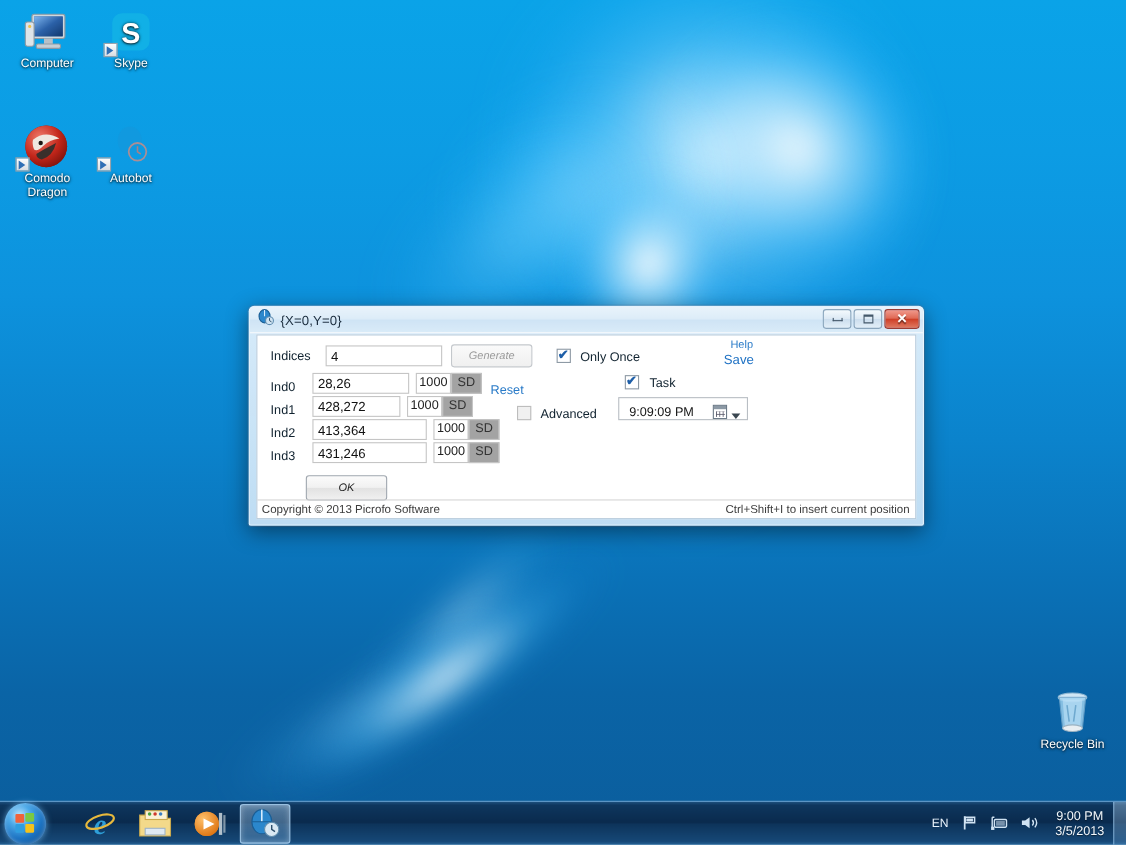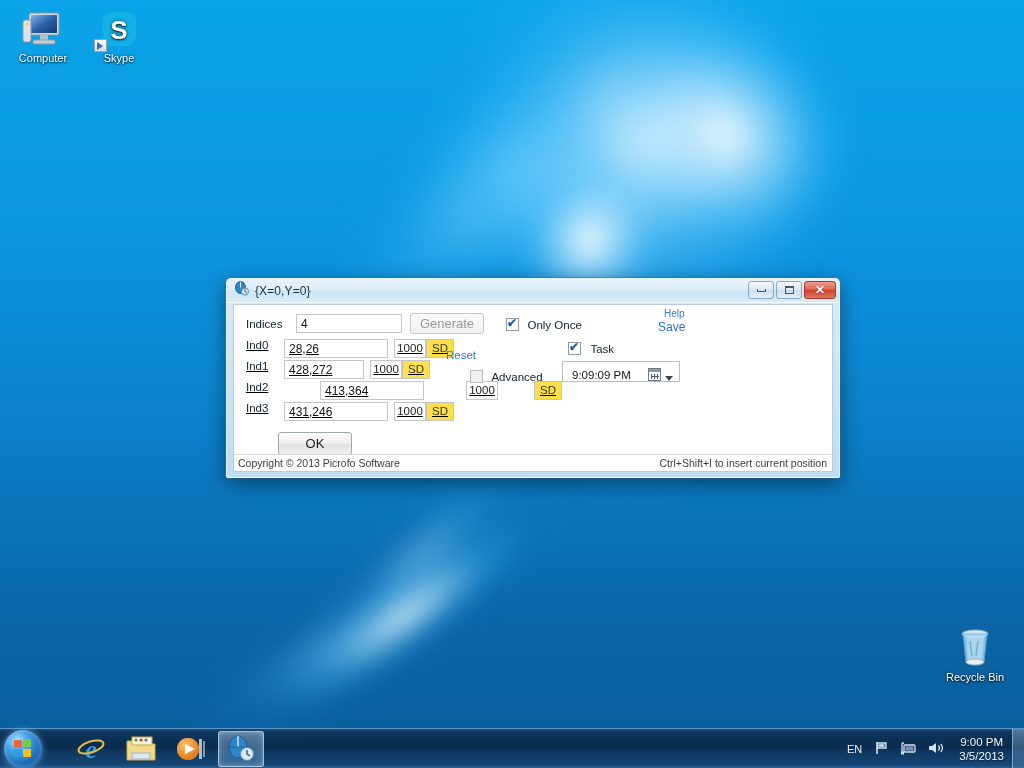--- a/index.html
+++ b/index.html
@@ -130,45 +130,45 @@
     background: #fff; border: 1px solid #b7cbdc;
   }
 
   .lbl { font-size: 11.5px; color: #10222f; }
   .tb {
     border: 1px solid #c5c5c5; background: #fff; font-size: 12px;
     color: #111; padding: 1px 4px; height: 19px; line-height: 17px;
     font-family: "Liberation Sans", sans-serif; outline: none;
   }
   .btn {
-    border: 1px solid #9fa6ae; border-radius: 3px; font-size: 13px;
+    border: 1px solid #9fa6ae; border-radius: 3px; font-size: 10px;
     color: #1b1b1b; height: 21px;
     background: linear-gradient(180deg,#fbfbfb 0%,#f1f1f1 48%,#e2e2e2 52%,#f0f0f0 100%);
-    cursor: default; font-family:"Liberation Sans", sans-serif;
+    cursor: default; font-family:"Liberation Sans", sans-serif;font-style:italic;
   }
   .btn.disabled { color: #9a9a9a; border-color: #c4c8cc;
     background: linear-gradient(180deg,#fafafa,#f0f0f0); }
   .link { color: #2a7bc8; font-size: 11.5px; cursor: pointer; }
   .link.save { color: #1f72c4; font-size: 12px; }
   .link.help { color: #2a7bc8; font-size: 10px; }
 
   .cbx { width: 13px; height: 13px; border: 1px solid #8e9aa5; background: #fff;
          display:inline-block; position: relative; vertical-align: -2px; }
   .cbx.checked::after {
     content:"✔"; position:absolute; left:0px; top:-3px; font-size:12px;
     color:#1f5fa8; font-weight:bold;
   }
   .cbx.dis { background:#f0f0f0; border-color:#bdbdbd; }
 
-  .row { position: absolute; display: flex; align-items: flex-start; text-decoration: underline; }
+  .row { position: absolute; display: flex; align-items: flex-end; }
   .smallbox {
     border: 1px solid #c5c5c5; background:#fff; font-size: 11.5px; color: #222;
     height: 19px; line-height: 17px; text-align: center;
   }
-  .sd { background: #fde047; color:#333; }
+  .sd { background: #a3a3a3; color:#333; }
 
   .footer { position:absolute; left:0; right:0; bottom:0; height: 17px;
             border-top: 1px solid #d6d6d6; font-size: 10.5px; color: #3d3d3d; }
 
   .timebox { position:absolute; border:1px solid #b9bec4; background:#fff;
              height:21px; display:flex; align-items:flex-end; }
   .cal-ico { width:13px; height:13px; border:1px solid #6d7b88; background:#fff;
              position:relative; }
   .cal-ico::before{content:"";position:absolute;left:0;top:0;right:0;height:3px;background:#8c99a5;}
   .cal-ico::after{content:"";position:absolute;left:2px;top:5px;width:8px;height:5px;
@@ -257,21 +257,52 @@
     <div class="glyph" style="position:relative;">
       <svg width="42" height="42" viewBox="0 0 42 42">
         <rect x="4" y="2" width="34" height="34" rx="9" fill="#11b0e6"></rect>
         <text x="21" y="29" font-family="Liberation Sans, sans-serif" font-size="26" font-weight="bold" fill="#ffffff" text-anchor="middle">S</text>
       </svg>
       <span class="shortcut-arrow"></span>
     </div>
     <div>Skype</div>
   </div>
 
-
+  <div class="dicon" style="left:4px; top:110px;">
+    <div class="glyph" style="position:relative;">
+      <svg width="44" height="44" viewBox="0 0 44 44">
+        <circle cx="21" cy="21" r="19" fill="#8e1a12"></circle>
+        <circle cx="21" cy="21" r="19" fill="url(#g2)"></circle>
+        <defs>
+            <radialGradient id="g2" cx=".35" cy=".3" r=".85">
+          <stop offset="0" stop-color="#f07a6a"></stop>
+              <stop offset=".55" stop-color="#c3261a"></stop>
+          <stop offset="1" stop-color="#6d0f09"></stop>
+            </radialGradient>
+          </defs>
+        <path d="M9 15 Q20 6 33 14 Q24 15 18 21 Q13 26 10 24 Q8 19 9 15Z" fill="#efe7df"></path>
+        <path d="M12 28 Q20 23 30 18 Q27 30 17 33 Q12 32 12 28Z" fill="#3a2f2b"></path>
+        <circle cx="16" cy="18" r="2" fill="#1c1512"></circle>
+      </svg>
+      <span class="shortcut-arrow" style="left:10px;"></span>
+    </div>
+    <div>Comodo Dragon</div>
+  </div>
+
+  <div class="dicon" style="left:80px; top:110px;">
+    <div class="glyph" style="position:relative;">
+      <svg width="42" height="42" viewBox="0 0 42 42">
+        <ellipse cx="20" cy="14" rx="11" ry="13" fill="#1f8fd0" opacity=".25"></ellipse>
+        <circle cx="27" cy="24" r="8" fill="none" stroke="#e08a7a" stroke-width="1.6" opacity=".75"></circle>
+        <path d="M27 19 L27 24 L30 26" stroke="#d2796a" stroke-width="1.4" fill="none" opacity=".8"></path>
+      </svg>
+      <span class="shortcut-arrow" style="left:8px;"></span>
+    </div>
+    <div>Autobot</div>
+  </div>
 
   <div class="dicon" style="left:936px; top:625px;">
     <div class="glyph">
       <svg width="46" height="46" viewBox="0 0 46 46">
         <ellipse cx="23" cy="9" rx="13" ry="4" fill="#cfe6f5" stroke="#8fb7d2"></ellipse>
         <path d="M11 9 L14 37 Q23 41 32 37 L35 9 Z" fill="#9fd2f0" opacity=".82" stroke="#74a9cd"></path>
         <path d="M14 11 L16 35 Q23 38 30 35 L32 11 Z" fill="#c6e6fa" opacity=".55"></path>
         <path d="M18 16 L20 31 M26 16 L24 31" stroke="#6fa9cf" stroke-width="1.4" fill="none"></path>
         <ellipse cx="23" cy="37" rx="9" ry="3" fill="#e9eef2" stroke="#9bb2c2"></ellipse>
       </svg>
@@ -314,31 +345,31 @@
         <span class="cbx checked"></span>
         <span class="lbl" style="margin-left:4px;">Only Once</span>
       </span>
 
       <span class="link help" style="position:absolute; left:430px; top:3px;text-align:right;">Help</span>
       <span class="link save" style="position:absolute; left:424px; top:15px;">Save</span>
 
       <div id="rows-container">
           <div class="row" style="left: 12px; top: 34px;">
             <span class="lbl" style="width:38px;">Ind0</span>
-            <input class="tb" style="width: 104px;" value="28,26">
+            <input class="tb" style="width: 88px;" value="28,26">
             <span class="smallbox" style="width:32px; margin-left:6px; line-height:17px;">1000</span>
             <span class="smallbox sd" style="width:28px; line-height:17px;">SD</span>
           </div>
           <div class="row" style="left: 12px; top: 55px;">
             <span class="lbl" style="width:38px;">Ind1</span>
             <input class="tb" style="width: 80px;" value="428,272">
             <span class="smallbox" style="width:32px; margin-left:6px; line-height:17px;">1000</span>
             <span class="smallbox sd" style="width:28px; line-height:17px;">SD</span>
           </div>
-          <div class="row" style="left: 12px; top: 76px; gap: 36px;">
+          <div class="row" style="left: 12px; top: 76px;">
             <span class="lbl" style="width:38px;">Ind2</span>
             <input class="tb" style="width: 104px;" value="413,364">
             <span class="smallbox" style="width:32px; margin-left:6px; line-height:17px;">1000</span>
             <span class="smallbox sd" style="width:28px; line-height:17px;">SD</span>
           </div>
           <div class="row" style="left: 12px; top: 97px;">
             <span class="lbl" style="width:38px;">Ind3</span>
             <input class="tb" style="width: 104px;" value="431,246">
             <span class="smallbox" style="width:32px; margin-left:6px; line-height:17px;">1000</span>
             <span class="smallbox sd" style="width:28px; line-height:17px;">SD</span>

